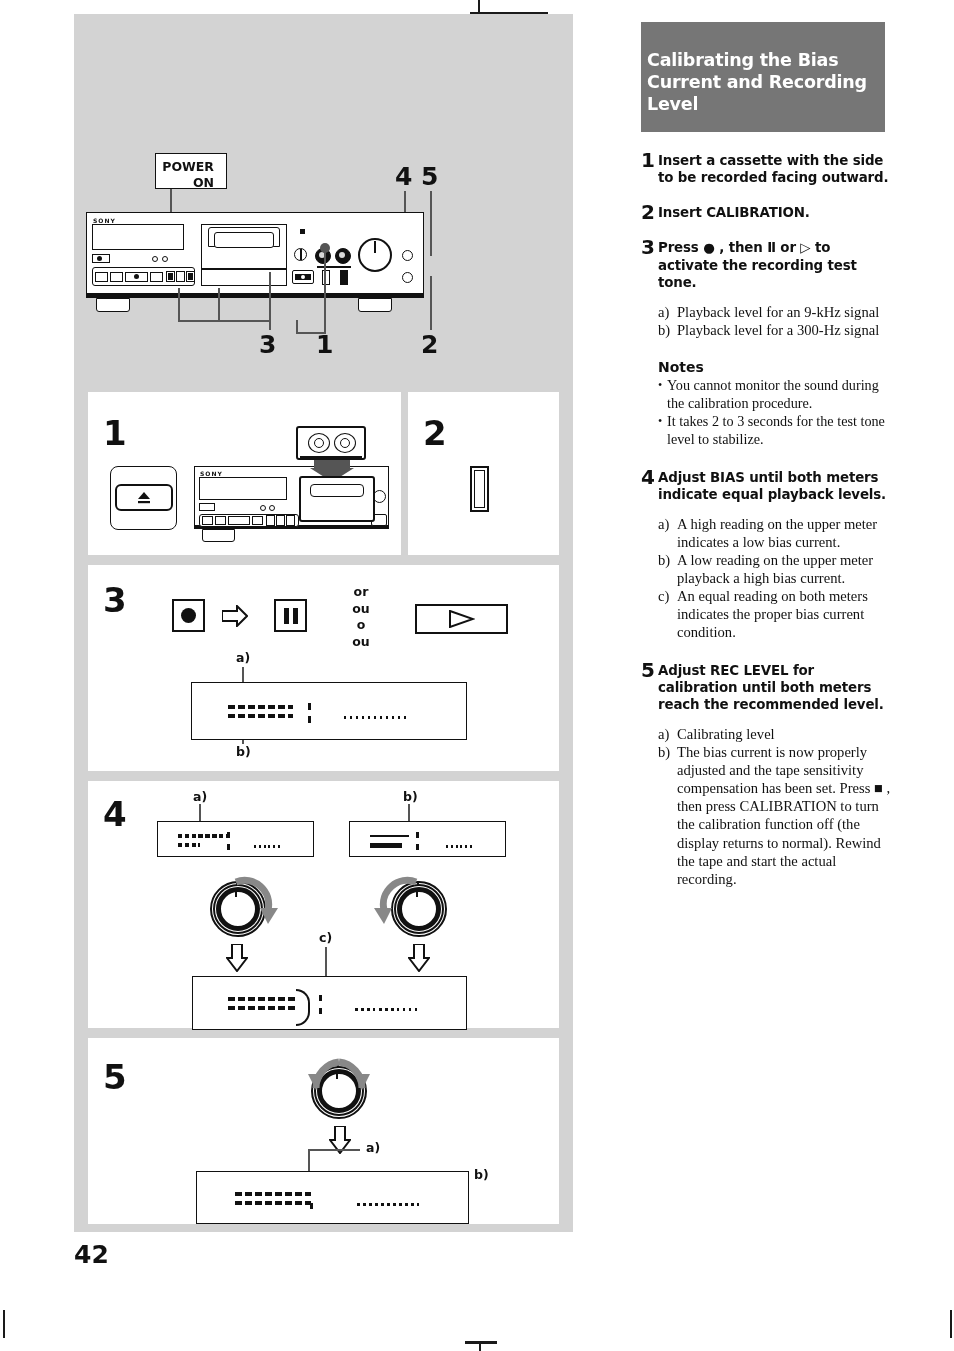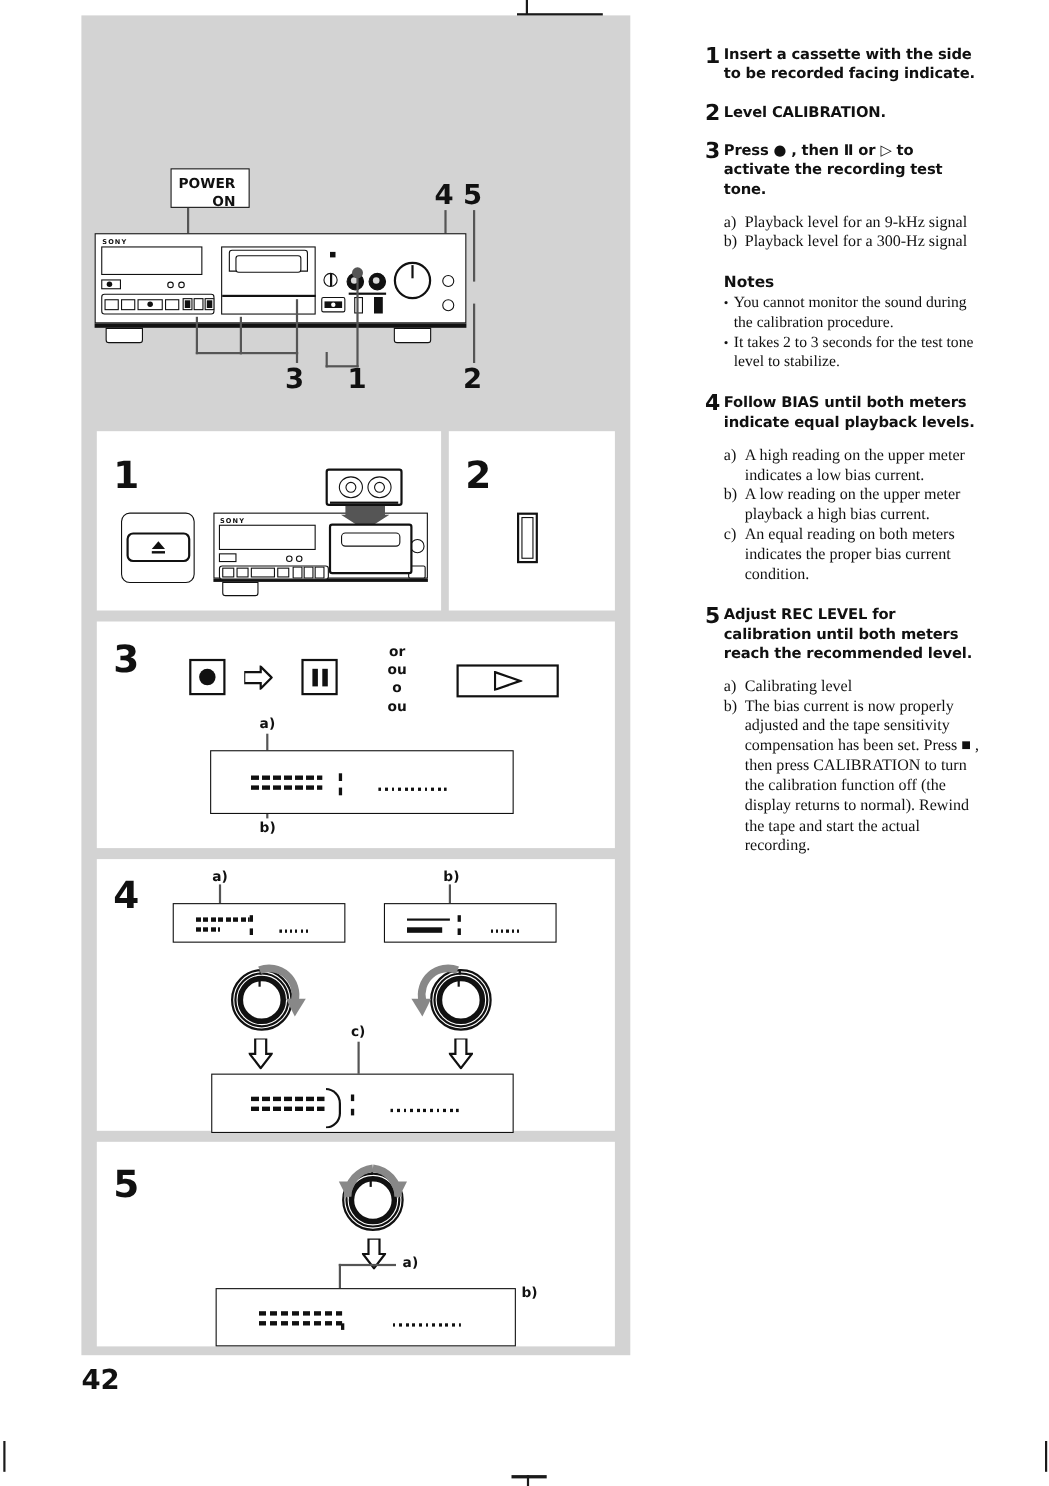--- a/index.html
+++ b/index.html
@@ -510,30 +510,31 @@
     <div class="dotrow" style="left:160px; top:31px; width:62px;
       background:repeating-linear-gradient(to right, #111 0 2.5px, transparent 2.5px 6px);"></div>
   </div>
 
 </div>
 
 <div id="page-number">42</div>
 
 <div id="right-col">
 
+  <div id="chapter-header">Calibrating the Bias Current and Recording Level</div>
 
 
   <div class="step-row" style="margin-top:20px;">
     <div class="n">1</div>
-    <div class="t">Insert a cassette with the side to be recorded facing indicate.</div>
+    <div class="t">Insert a cassette with the side to be recorded facing outward.</div>
   </div>
 
   <div class="step-row" style="margin-top:18px;">
     <div class="n">2</div>
-    <div class="t">Level CALIBRATION.</div>
+    <div class="t">Insert CALIBRATION.</div>
   </div>
 
   <div class="step-row" style="margin-top:17px;">
     <div class="n">3</div>
     <div class="t">Press ● , then Ⅱ or ▷ to activate the recording test tone.</div>
   </div>
   <div class="sublist">
     <div class="li">
       <span class="lbl">a)</span>
       <span class="txt">Playback level for an 9-kHz signal</span>
@@ -551,21 +552,21 @@
       <span class="txt">You cannot monitor the sound during the calibration procedure.</span>
     </div>
     <div class="li">
       <span class="bullet">•</span>
       <span class="txt">It takes 2 to 3 seconds for the test tone level to stabilize.</span>
     </div>
   </div>
 
   <div class="step-row" style="margin-top:20px;">
     <div class="n">4</div>
-    <div class="t">Follow BIAS until both meters indicate equal playback levels.</div>
+    <div class="t">Adjust BIAS until both meters indicate equal playback levels.</div>
   </div>
   <div class="sublist">
     <div class="li">
       <span class="lbl">a)</span>
       <span class="txt">A high reading on the upper meter indicates a low bias current.</span>
     </div>
     <div class="li">
       <span class="lbl">b)</span>
       <span class="txt">A low reading on the upper meter playback a high bias current.</span>
     </div>

